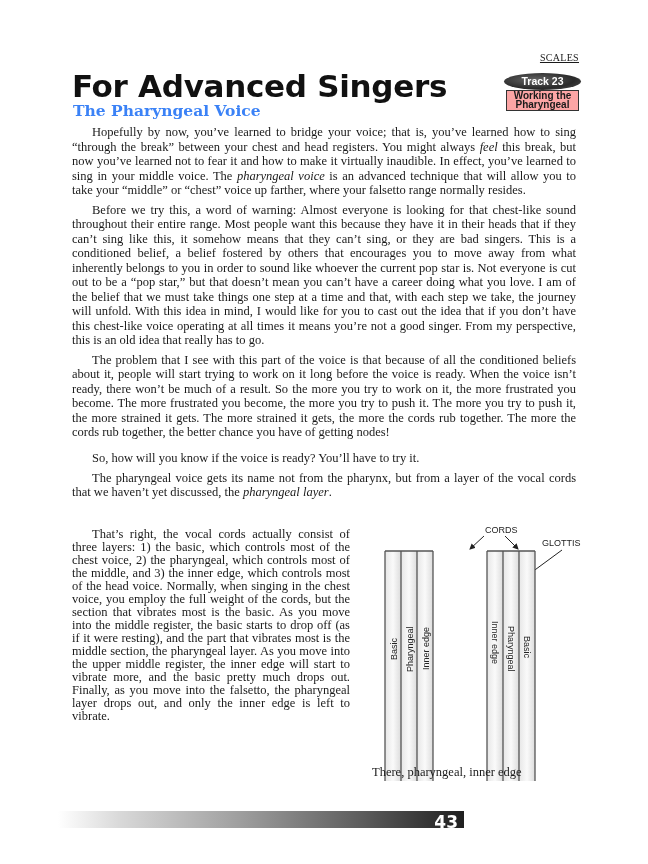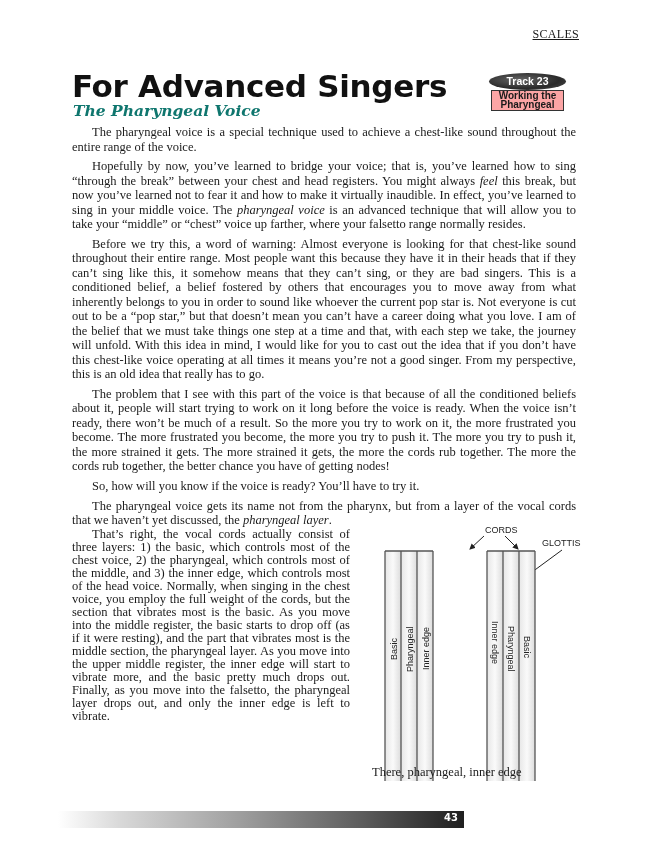--- a/index.html
+++ b/index.html
@@ -1,59 +1,58 @@
 <!DOCTYPE html>
 <html><head>
 <meta charset="utf-8">
 <style>
   html, body { margin: 0; padding: 0; background: #ffffff; }
   body { width: 648px; height: 864px; position: relative; overflow: hidden; font-family: "Liberation Serif", serif; color: #1a1a1a; }
-  .running-head { position: absolute; top: 27px; right: 69px; font-size: 12px; letter-spacing: 0.3px; text-decoration: underline; }
+  .running-head { position: absolute; top: 52px; right: 69px; font-size: 10px; letter-spacing: 0.3px; text-decoration: underline; }
   .title { position: absolute; top: 68px; left: 72px; font-family: "DejaVu Sans", sans-serif; font-weight: bold; font-size: 31px; letter-spacing: -0.3px; color: #111; margin: 0; }
-  .subtitle { position: absolute; top: 101px; left: 73px; font-family: "DejaVu Serif", serif; font-weight: bold; font-size: 15.5px; color: #0f766e; margin: 0; font-style: italic; }
-  .track { position: absolute; top: 73px; left: 489px; width: 77px; }
+  .subtitle { position: absolute; top: 101px; left: 73px; font-family: "DejaVu Serif", serif; font-weight: bold; font-size: 15.5px; color: #3b82f6; margin: 0; }
+  .track { position: absolute; top: 73px; left: 504px; width: 77px; }
   .track-pill { height: 17px; border-radius: 50%; background: radial-gradient(ellipse at 40% 40%, #666 0%, #2a2a2a 60%, #555 100%); color: #fff; font-family: "Liberation Sans", sans-serif; font-weight: bold; font-size: 10.5px; text-align: center; line-height: 17px; }
   .track-box { margin: 0 2px; border: 1px solid #333; background: #fca5a5; font-family: "Liberation Sans", sans-serif; font-weight: bold; font-size: 10px; line-height: 8.5px; text-align: center; padding: 1px 0 1px; }
   .body-text { position: absolute; left: 72px; width: 504px; font-size: 12.5px; line-height: 14.5px; text-align: justify; }
   .body-text p { margin: 0 0 5px 0; text-indent: 20px; }
   .col-text { position: absolute; left: 72px; width: 278px; top: 528px; font-size: 12.5px; line-height: 13px; text-align: justify; }
   .col-text p { margin: 0; text-indent: 20px; }
   .figure { position: absolute; left: 370px; top: 520px; width: 240px; height: 275px; }
   .caption { position: absolute; left: 372px; top: 765px; font-size: 12.5px; line-height: 15px; }
   .footbar { position: absolute; top: 811px; left: 58px; width: 406px; height: 17px;
              background: linear-gradient(to right, #ffffff 0%, #d9d9d9 15%, #9e9e9e 45%, #5c5c5c 75%, #1f1f1f 100%); }
   .footbar { left: 58px; width: 406px; }
-  .page-num { position: absolute; right: 6px; top: 1px; color: #fff; font-family: "DejaVu Sans", sans-serif; font-weight: bold; font-size: 10px; }
+  .page-num { position: absolute; right: 6px; top: 1px; color: #fff; font-family: "DejaVu Sans", sans-serif; font-weight: bold; font-size: 17px; }
   em { font-style: italic; }
   .fig-label { font-family: "Liberation Sans", sans-serif; font-size: 9px; fill: #222; }
 </style>
 </head>
 <body>
 
 <div class="running-head">SCALES</div>
 
 <h1 class="title">For Advanced Singers</h1>
 <h2 class="subtitle">The Pharyngeal Voice</h2>
 
 <div class="track">
   <div class="track-pill">Track 23</div>
   <div class="track-box">
     <div>Working the</div>
     <div>Pharyngeal</div>
   </div>
 </div>
 
 <div class="body-text" style="top:125px;">
-  <p>The pharyngeal voice is a special technique used to achieve a chest-like sound throughout the entire range of the voice.</p>
   <p><span>Hopefully by now, you’ve learned to bridge your voice; that is, you’ve learned how to sing “through the break” between your chest and head registers. You might always </span><em>feel</em><span> this break, but now you’ve learned not to fear it and how to make it virtually inaudible. In effect, you’ve learned to sing in your middle voice. The </span><em>pharyngeal voice</em><span> is an advanced technique that will allow you to take your “middle” or “chest” voice up farther, where your falsetto range normally resides.</span></p>
   <p>Before we try this, a word of warning: Almost everyone is looking for that chest-like sound throughout their entire range. Most people want this because they have it in their heads that if they can’t sing like this, it somehow means that they can’t sing, or they are bad singers. This is a conditioned belief, a belief fostered by others that encourages you to move away from what inherently belongs to you in order to sound like whoever the current pop star is. Not everyone is cut out to be a “pop star,” but that doesn’t mean you can’t have a career doing what you love. I am of the belief that we must take things one step at a time and that, with each step we take, the journey will unfold. With this idea in mind, I would like for you to cast out the idea that if you don’t have this chest-like voice operating at all times it means you’re not a good singer. From my perspective, this is an old idea that really has to go.</p>
   <p>The problem that I see with this part of the voice is that because of all the conditioned beliefs about it, people will start trying to work on it long before the voice is ready. When the voice isn’t ready, there won’t be much of a result. So the more you try to work on it, the more frustrated you become. The more frustrated you become, the more you try to push it. The more you try to push it, the more strained it gets. The more strained it gets, the more the cords rub together. The more the cords rub together, the better chance you have of getting nodes!</p>
 </div>
 
-<div class="body-text" style="top:479px;">
+<div class="body-text" style="top:451px;">
   <p>So, how will you know if the voice is ready? You’ll have to try it.</p>
   <p><span>The pharyngeal voice gets its name not from the pharynx, but from a layer of the vocal cords that we haven’t yet discussed, the </span><em>pharyngeal layer</em><span>.</span></p>
 </div>
 
 <div class="col-text">
   <p>That’s right, the vocal cords actually consist of three layers: 1) the basic, which controls most of the chest voice, 2) the pharyngeal, which controls most of the middle, and 3) the inner edge, which controls most of the head voice. Normally, when singing in the chest voice, you employ the full weight of the cords, but the section that vibrates most is the basic. As you move into the middle register, the basic starts to drop off (as if it were resting), and the part that vibrates most is the middle section, the pharyngeal layer. As you move into the upper middle register, the inner edge will start to vibrate more, and the basic pretty much drops out. Finally, as you move into the falsetto, the pharyngeal layer drops out, and only the inner edge is left to vibrate.</p>
 </div>
 
 <svg class="figure" viewBox="0 0 240 275" width="240" height="275">
   <defs>

